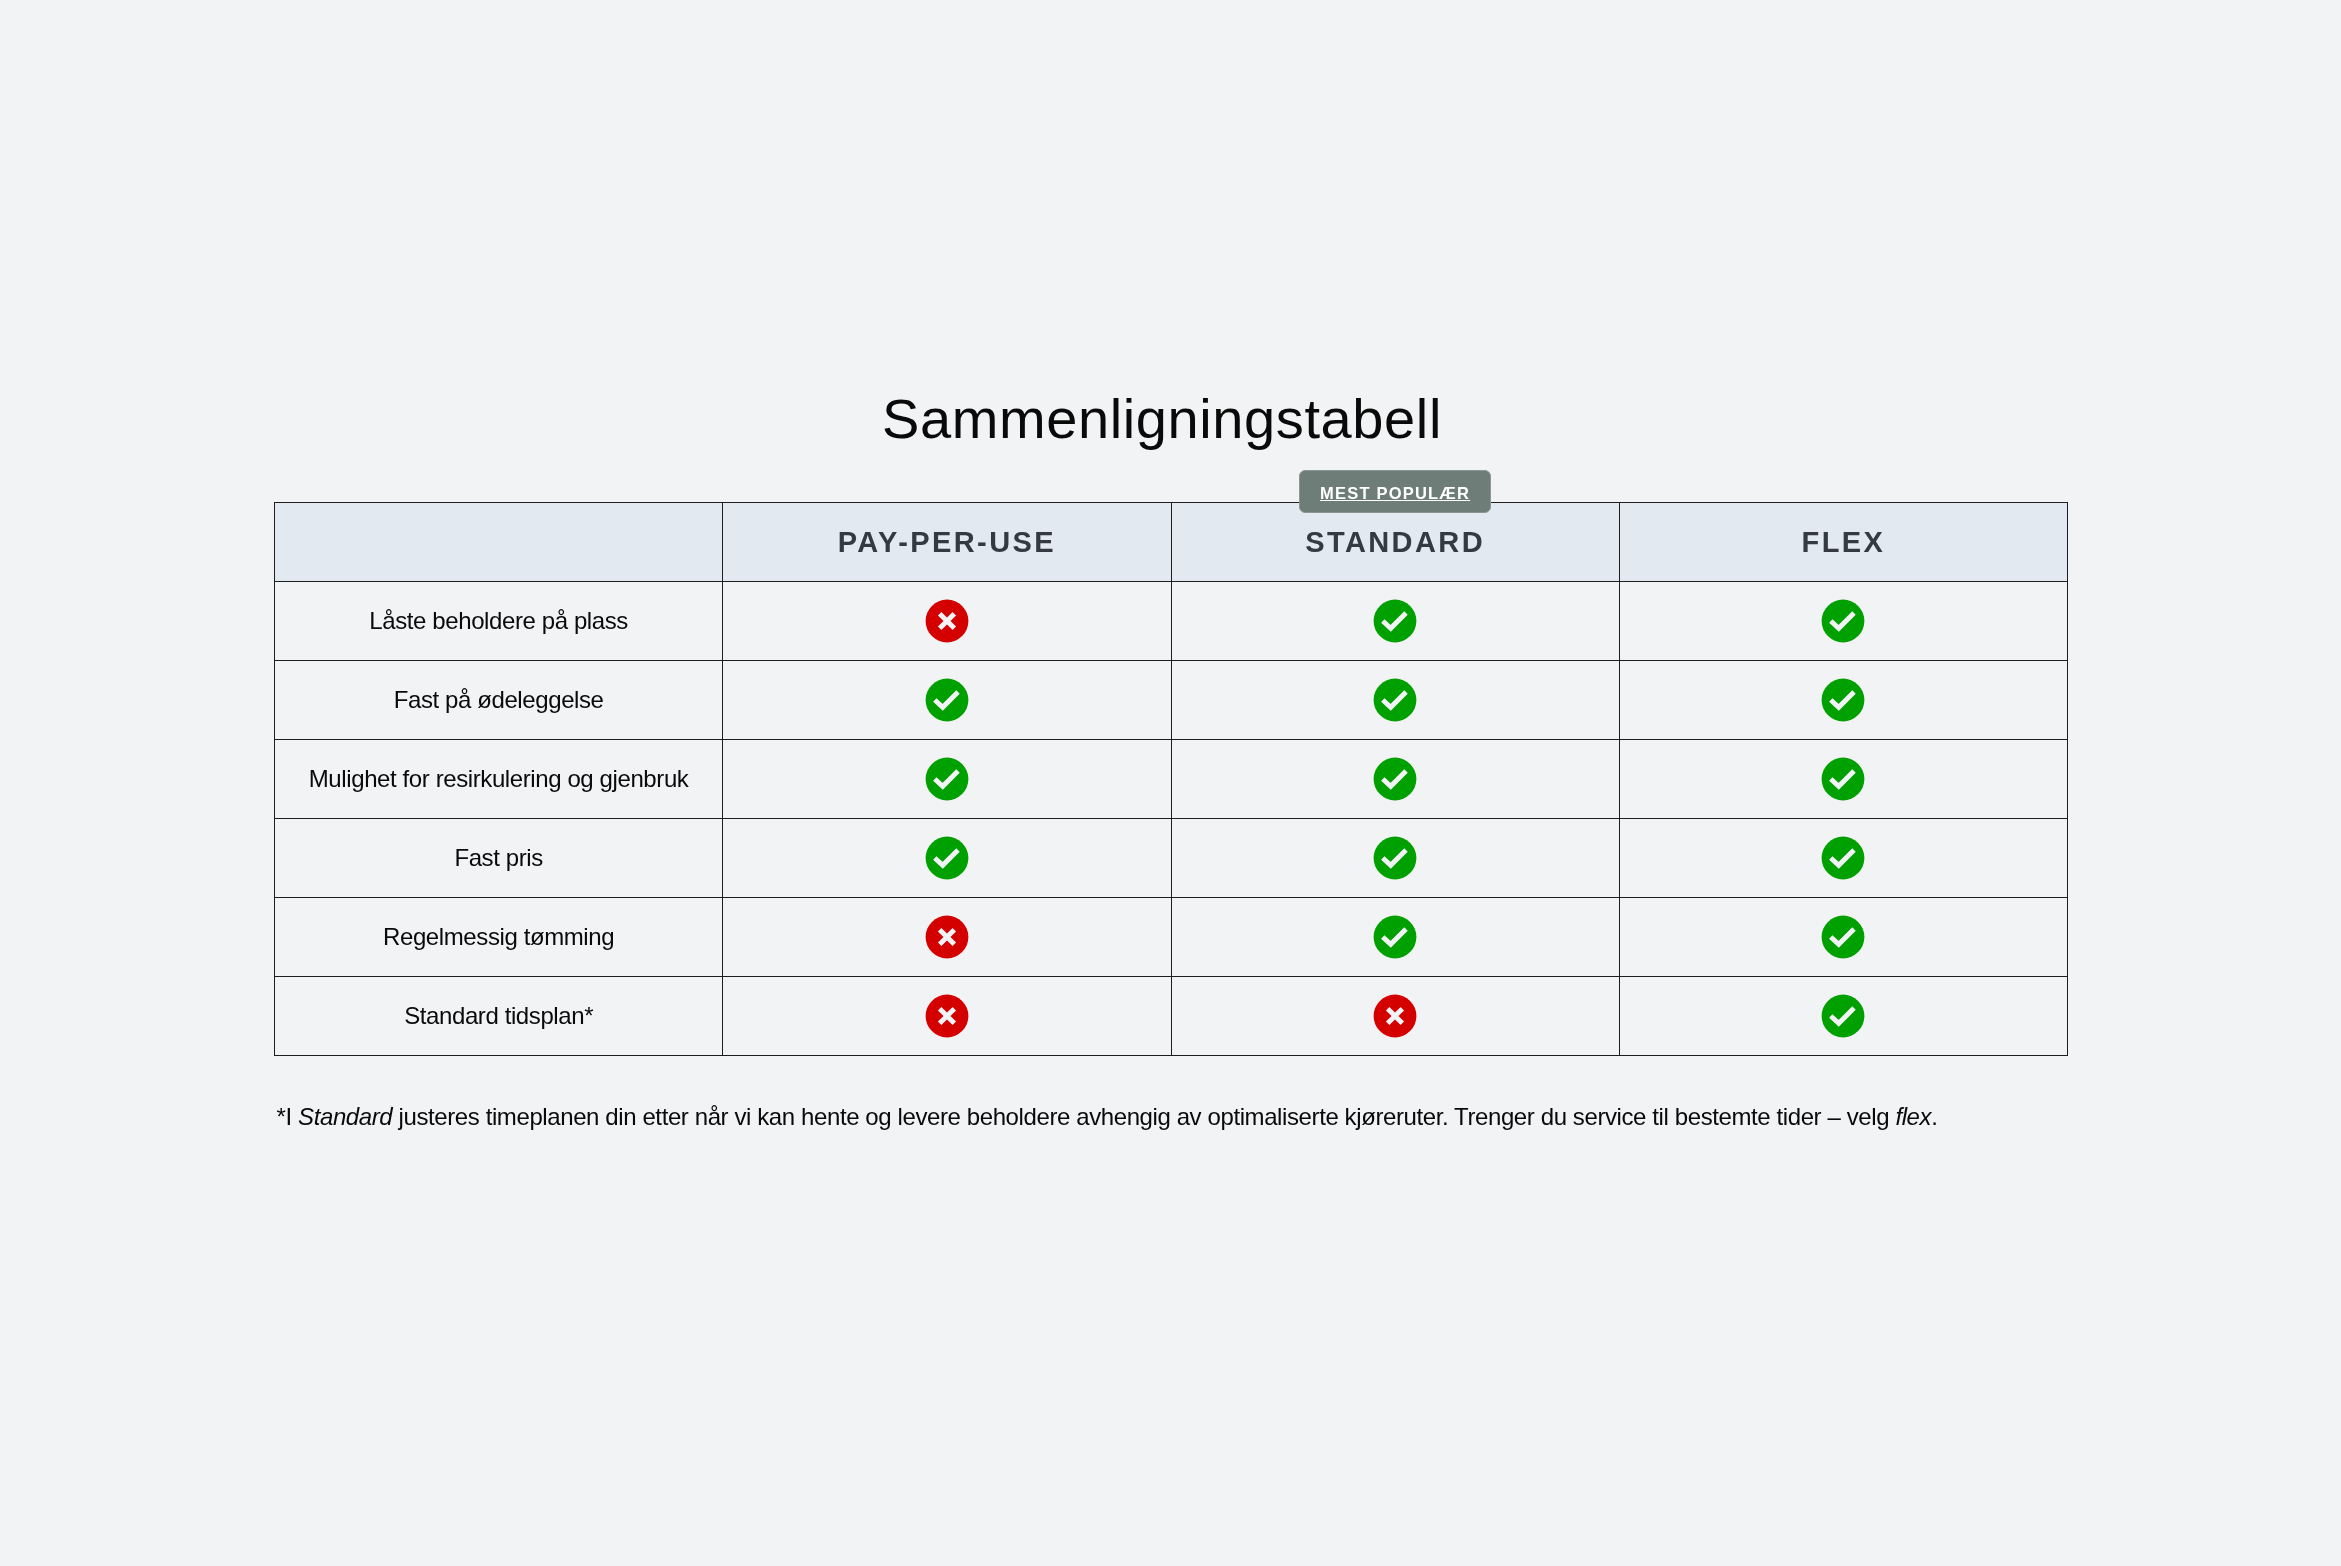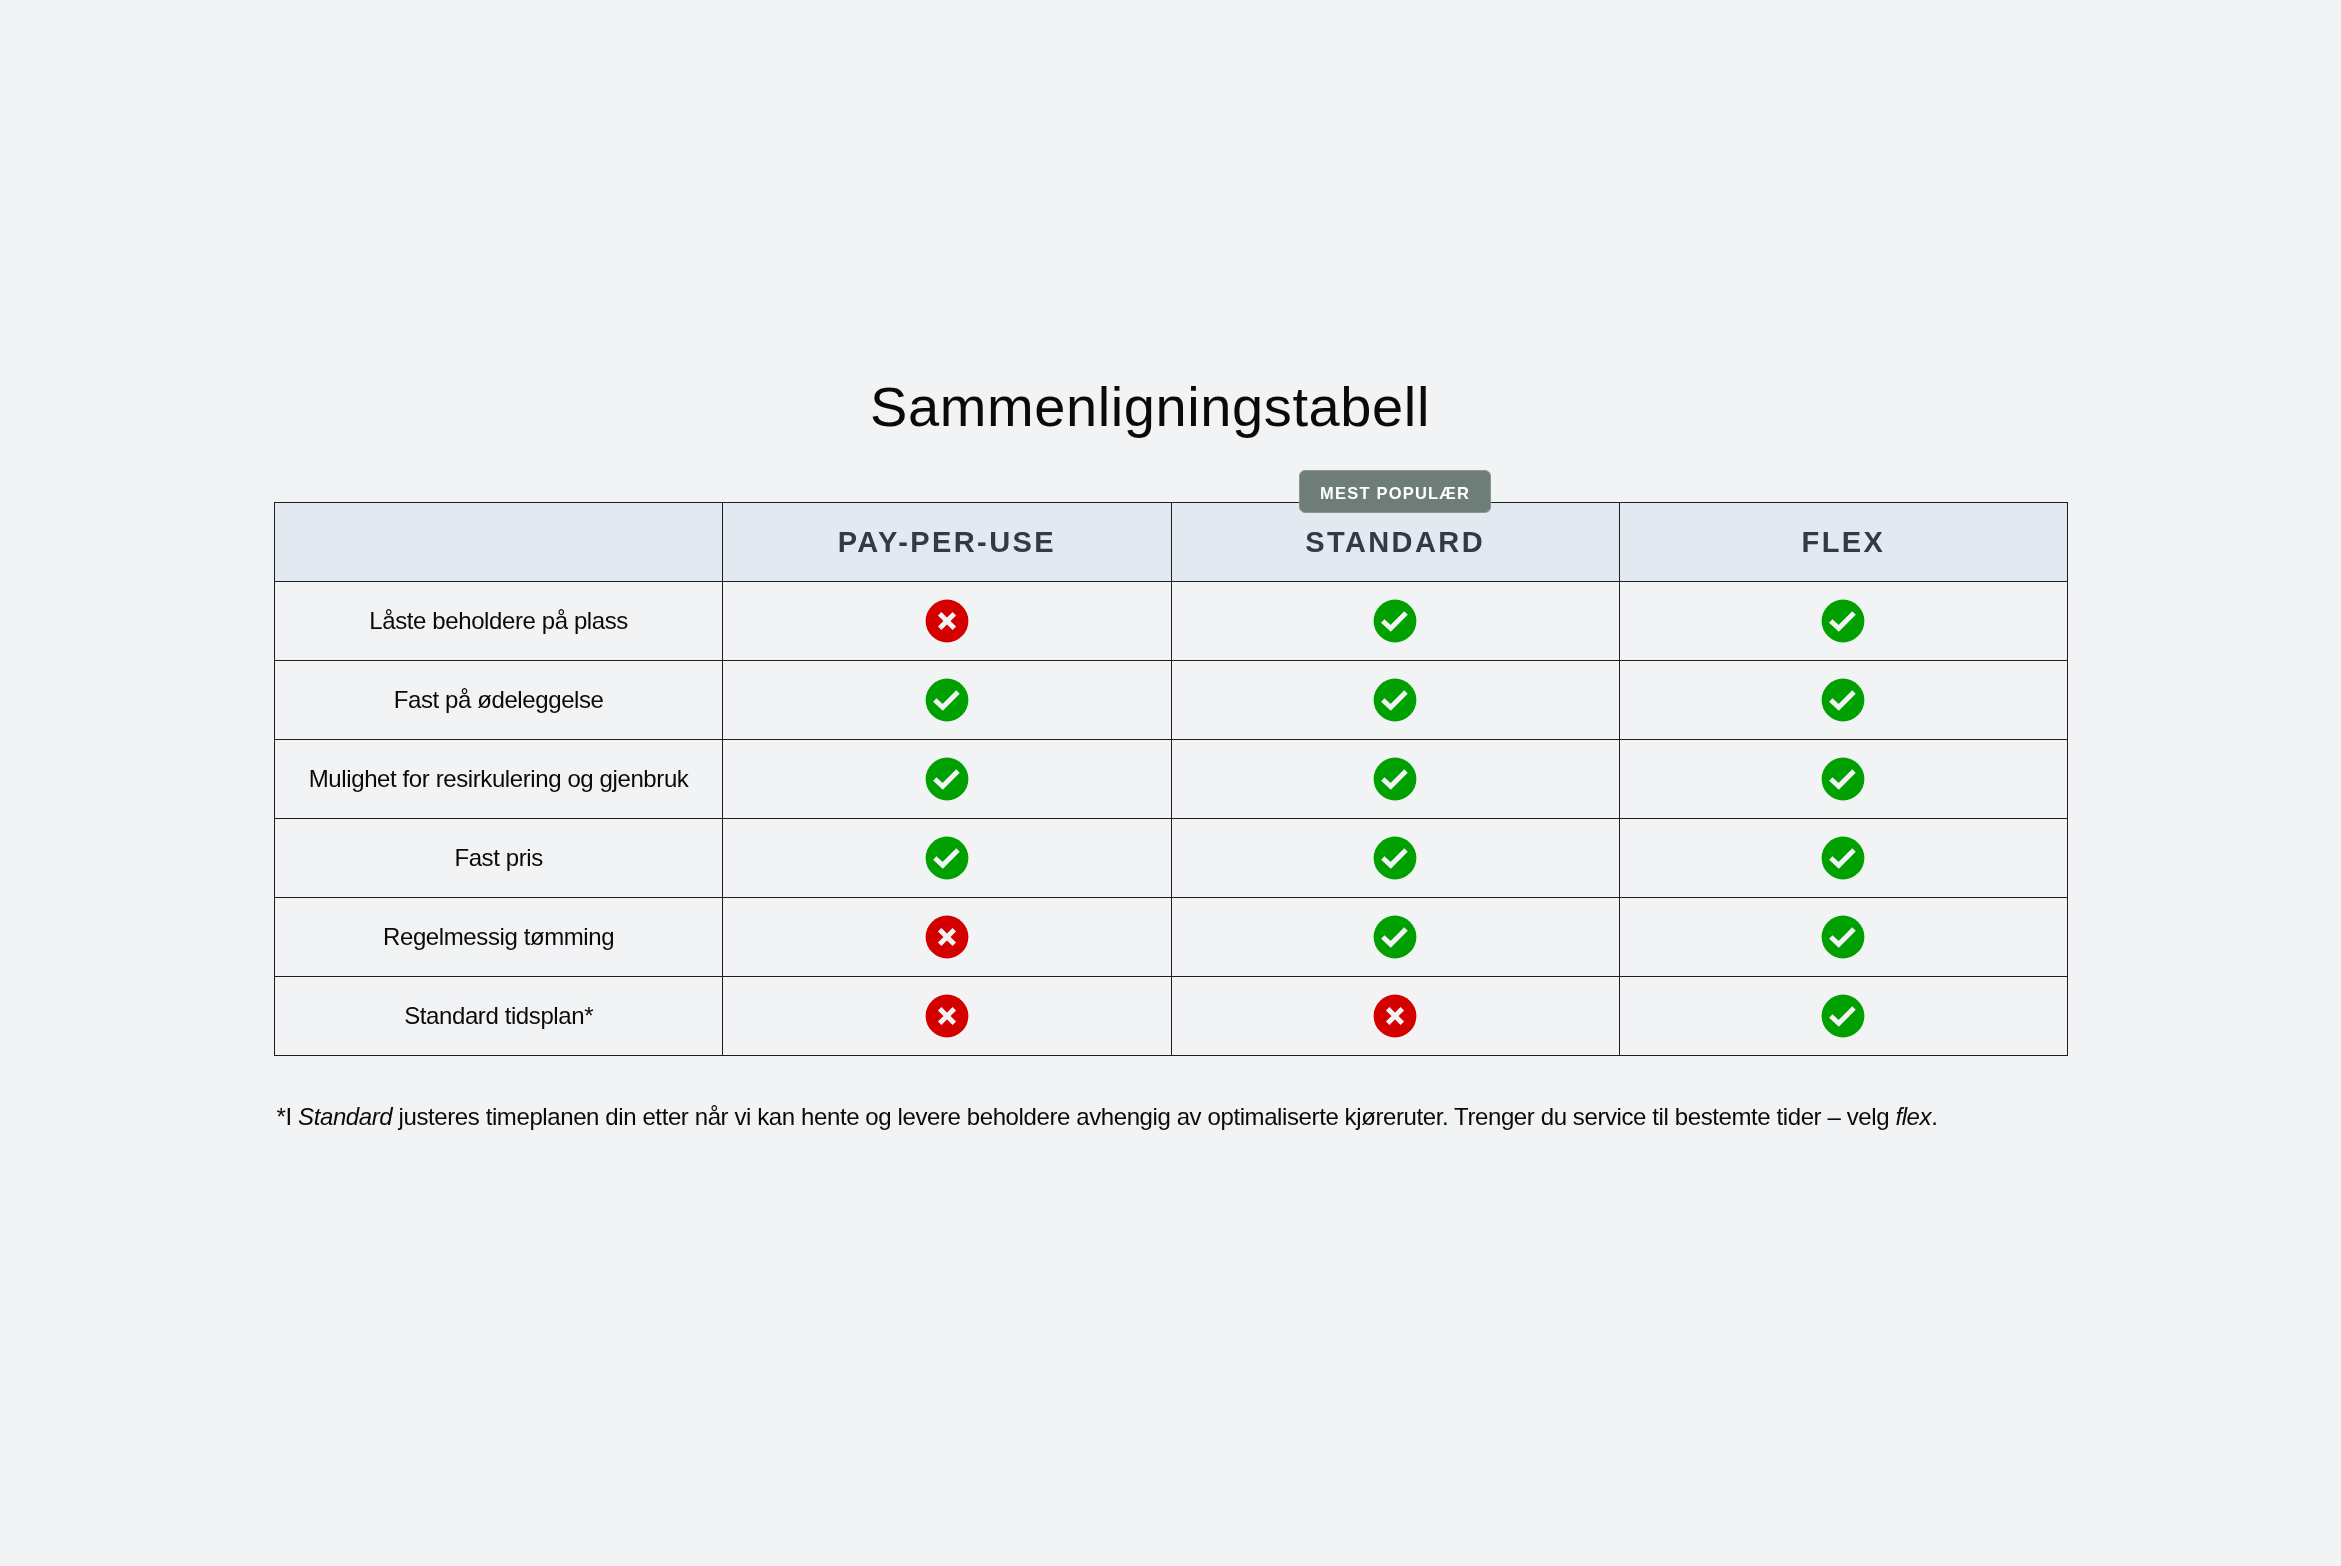--- a/index.html
+++ b/index.html
@@ -18,21 +18,21 @@
   .page-title {
     position: absolute;
     left: 0;
     width: 2300px;
     top: 370px;
     text-align: center;
     font-size: 56px;
     font-weight: 400;
     letter-spacing: 0.6px;
     color: #0a0a0a;
-    margin: 0;
+    margin: 12px;
     line-height: 73px;
   }
   .table-wrap {
     position: absolute;
     left: 274px;
     top: 502px;
     width: 1794px;
   }
   table.compare {
     width: 100%;
@@ -77,20 +77,21 @@
     font-weight: 700;
     letter-spacing: 1.2px;
     width: 192px;
     height: 43px;
     line-height: 44px;
     border-radius: 6.1px;
     text-align: center;
     box-sizing: border-box;
     border: 1.2px solid #8b9792;
     z-index: 2;
+    text-decoration: underline;
   }
   .status-icon {
     display: inline-block;
     width: 44px;
     height: 44px;
     vertical-align: middle;
   }
   .status-icon svg { display: block; width: 44px; height: 44px; }
   .footnote {
     position: absolute;

